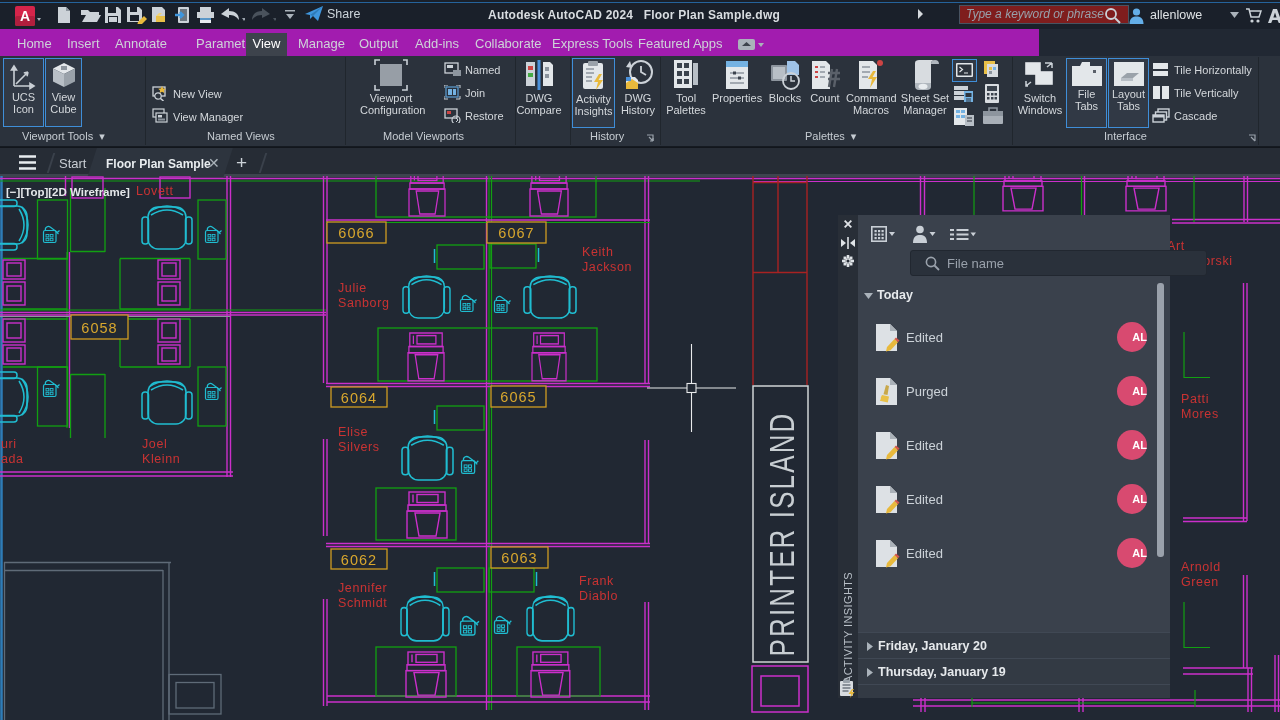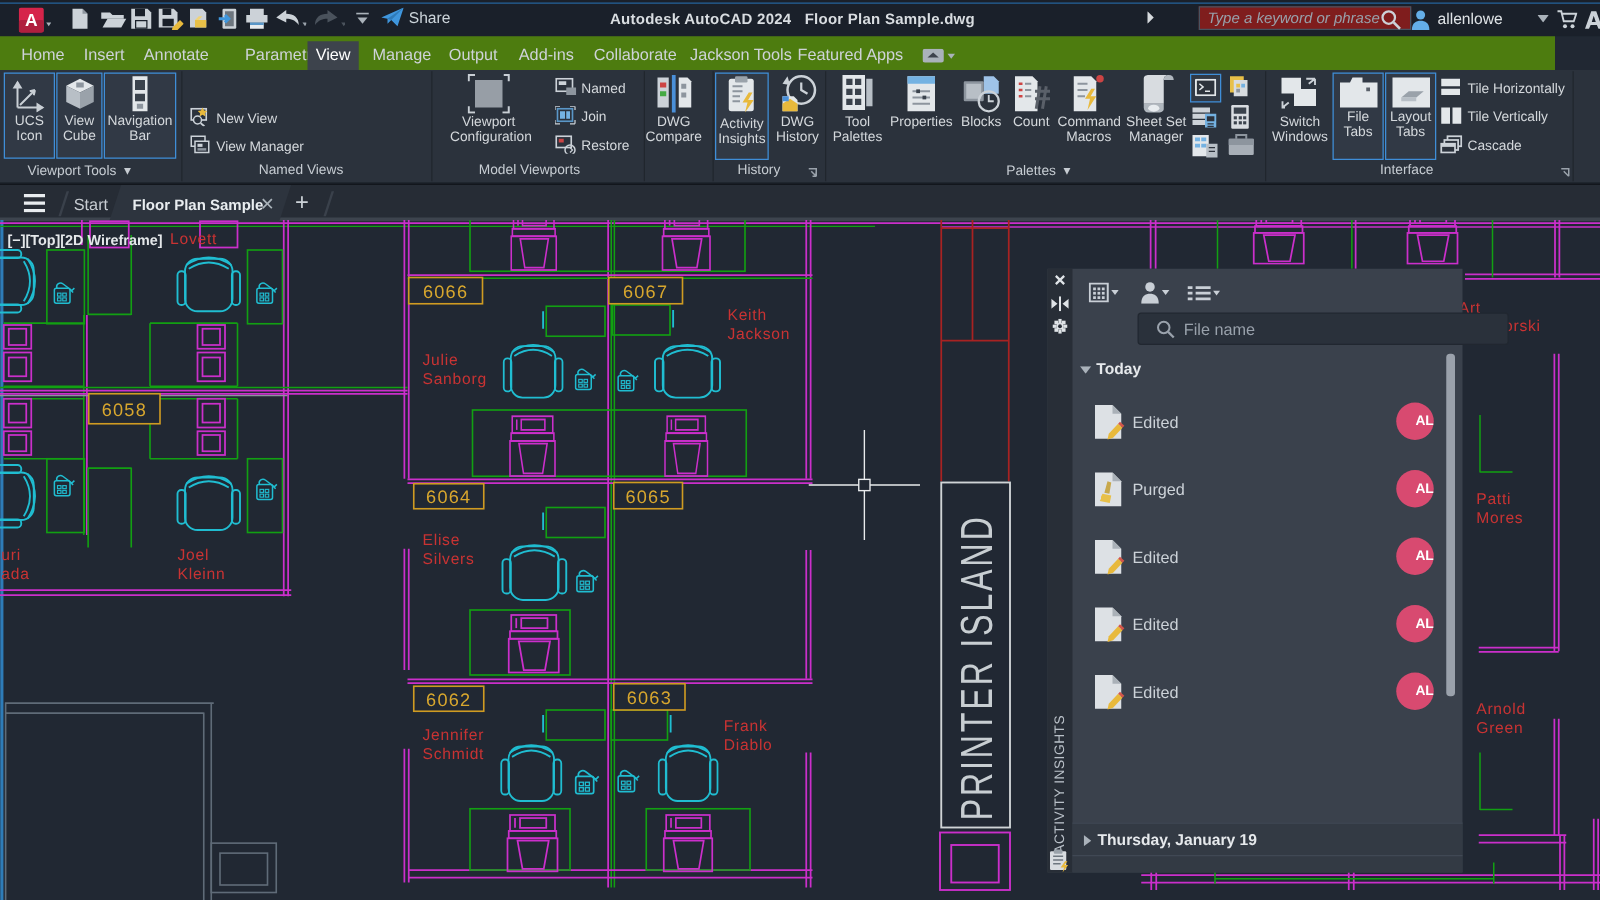--- a/index.html
+++ b/index.html
@@ -6,21 +6,21 @@
   html,body { width:1280px; height:720px; overflow:hidden; background:#212833; font-family:"Liberation Sans", sans-serif; }
   .abs { position:absolute; }
   
   #titlebar { position:absolute; left:0; top:0; width:1280px; height:29px; background:#1a202a; }
   #blueline { position:absolute; left:0; top:2px; width:1280px; height:1px; background:#25639c; }
   #title { position:absolute; top:8px; left:0; width:1268px; text-align:center; font-size:12px; font-weight:700; color:#d9dde1; letter-spacing:0.2px; }
   .qat { position:absolute; top:6px; }
   #searchbox { position:absolute; left:931px; top:5px; width:170px; height:19px; background:#7f1d1d; border:1px solid #485361; color:#98a1ab; font-style:italic; font-size:12px; line-height:17px; padding-left:6px;margin-left:28px; }
   #username { position:absolute; left:1150px; top:8px; font-size:12.5px; color:#dfe3e6; }
   
-  #tabrow { position:absolute; left:0; top:29px; width:1244px; height:27px; background:#4d7c0f; }
+  #tabrow { position:absolute; left:0; top:29px; width:1039px; height:27px; background:#a21caf; }
   .rtab { position:absolute; top:7px; font-size:13px; color:#ced3d8; }
   #viewtab { position:absolute; left:246px; top:4px; width:41px; height:23px; background:#3d434c; }
   #viewtab span { position:absolute; left:0; width:41px; text-align:center; top:3px; font-size:13px; color:#fff; }
   
   #ribbon { position:absolute; left:0; top:56px; width:1280px; height:91px; background:#2b323c; border-bottom:1px solid #151a21; }
   .sep { position:absolute; top:1px; width:1px; height:88px; background:#20262d; }
   .bb { position:absolute; top:2px; text-align:center; font-size:11px; line-height:11.5px; color:#d4d8dc; }
   .bb svg { display:block; margin:1px auto 2px auto; }
   .bb.on { border:1px solid #3f8ed8; background:#313945; }
   .srow { position:absolute; font-size:11px; color:#d4d8dc; white-space:nowrap; }
@@ -148,21 +148,21 @@
   <span class="rtab" style="left:67px">Insert</span>
   <span class="rtab" style="left:115px">Annotate</span>
   <span class="rtab" style="left:196px">Parametric</span>
   <div id="viewtab">
       <span>View</span>
     </div>
   <span class="rtab" style="left:298px">Manage</span>
   <span class="rtab" style="left:359px">Output</span>
   <span class="rtab" style="left:415px">Add-ins</span>
   <span class="rtab" style="left:475px">Collaborate</span>
-  <span class="rtab" style="left:552px">Jackson Tools</span>
+  <span class="rtab" style="left:552px">Express Tools</span>
   <span class="rtab" style="left:638px">Featured Apps</span>
   <svg style="position:absolute;left:738px;top:10px" width="26" height="12" viewBox="0 0 26 12">
       <rect x="0" y="0" width="17" height="11" rx="2" fill="#aab2ba"></rect>
       <path d="M4 7 l4.5 -4 l4.5 4 z" fill="#3d434c"></path>
       <path d="M20 4 h6 l-3 4 z" fill="#aab2ba"></path>
     </svg>
 </div>
 <div id="ribbon">
   <div class="sep" style="left:145px"></div>
   <div class="sep" style="left:345px"></div>
@@ -185,29 +185,20 @@
   <div class="bb on" style="left:45px;width:37px;height:69px">
     <svg width="30" height="30" viewBox="0 0 30 30">
         <g>
           <path d="M15 3 L26 8.5 L15 14 L4 8.5 Z" fill="#e3e7ea"></path>
           <path d="M4 8.5 L15 14 L15 27 L4 21.5 Z" fill="#b8bfc6"></path>
           <path d="M26 8.5 L15 14 L15 27 L26 21.5 Z" fill="#9aa2aa"></path>
           <rect x="12" y="6" width="6" height="4" fill="#8d959e"></rect>
         </g>
       </svg>
     View<br>Cube
-  </div>
-  <div class="bb on" style="left:83px;width:58px;height:69px">
-    <svg width="30" height="30" viewBox="0 0 30 30">
-        <rect x="9" y="1" width="12" height="28" fill="#e3e7ea"></rect>
-        <rect x="11" y="4" width="8" height="8" fill="#3a424c"></rect>
-        <rect x="11" y="15" width="8" height="6" fill="#3a424c"></rect>
-        <rect x="12.5" y="23" width="5" height="4" fill="#8d959e"></rect>
-      </svg>
-    Navigation<br>Bar
   </div>
   <div class="rlabel" style="left:22px">Viewport Tools&nbsp;&nbsp;▾</div>
 
   <div class="srow" style="left:152px;top:29px">
     <svg width="17" height="16" viewBox="0 0 17 16">
         <rect x="1" y="2" width="12" height="9" stroke="#ccd2d8" fill="none" stroke-width="1.3"></rect>
         <path d="M10 1 l1.2 2.4 2.6 .3 -1.9 1.8 .5 2.6 -2.4 -1.3 -2.3 1.3 .4 -2.6 -1.9 -1.8 2.6 -.3 z" fill="#e8b93c"></path>
         <circle cx="6" cy="11" r="3.2" stroke="#ccd2d8" fill="#2b323c" stroke-width="1.2"></circle>
         <path d="M8.5 13.5 l3 2.5" stroke="#ccd2d8" stroke-width="1.5"></path>
       </svg>New View
@@ -853,20 +844,26 @@
     <svg class="picon" width="26" height="30" viewBox="0 0 26 30">
         <path d="M1 1 h14 l7 7 v20 h-21 z" fill="#dde1e5"></path>
         <path d="M15 1 l7 7 h-7 z" fill="#aab1b8"></path>
         <path d="M12 24 l7.5 -8 l3.5 3.2 l-7.5 8 l-4.5 1.3 z" fill="#e8b93c"></path>
         <path d="M19.5 16 l3.5 3.2 l1.5 -1.6 l-3.5 -3.2 z" fill="#d2564a"></path>
       </svg>
     <span class="ptext">Edited</span>
       <div class="pava">AL</div>
   </div>
 
+  <div class="pdate" style="top:417px">
+    <svg class="ptri" width="6" height="9" viewBox="0 0 6 9">
+        <path d="M0 0 v9 l6 -4.5 z" fill="#aab2ba"></path>
+      </svg>
+    <span style="margin-left:20px">Friday, January 20</span>
+  </div>
   <div class="pdate" style="top:443px">
     <svg class="ptri" width="6" height="9" viewBox="0 0 6 9">
         <path d="M0 0 v9 l6 -4.5 z" fill="#aab2ba"></path>
       </svg>
     <span style="margin-left:20px">Thursday, January 19</span>
   </div>
   <div style="position:absolute;left:20px;top:469px;width:312px;height:14px;background:#333a44;border-top:1px solid #404854"></div>
 
   <div style="position:absolute;left:319px;top:68px;width:7px;height:274px;border-radius:3px;background:#9aa1ab"></div>
 </div>

